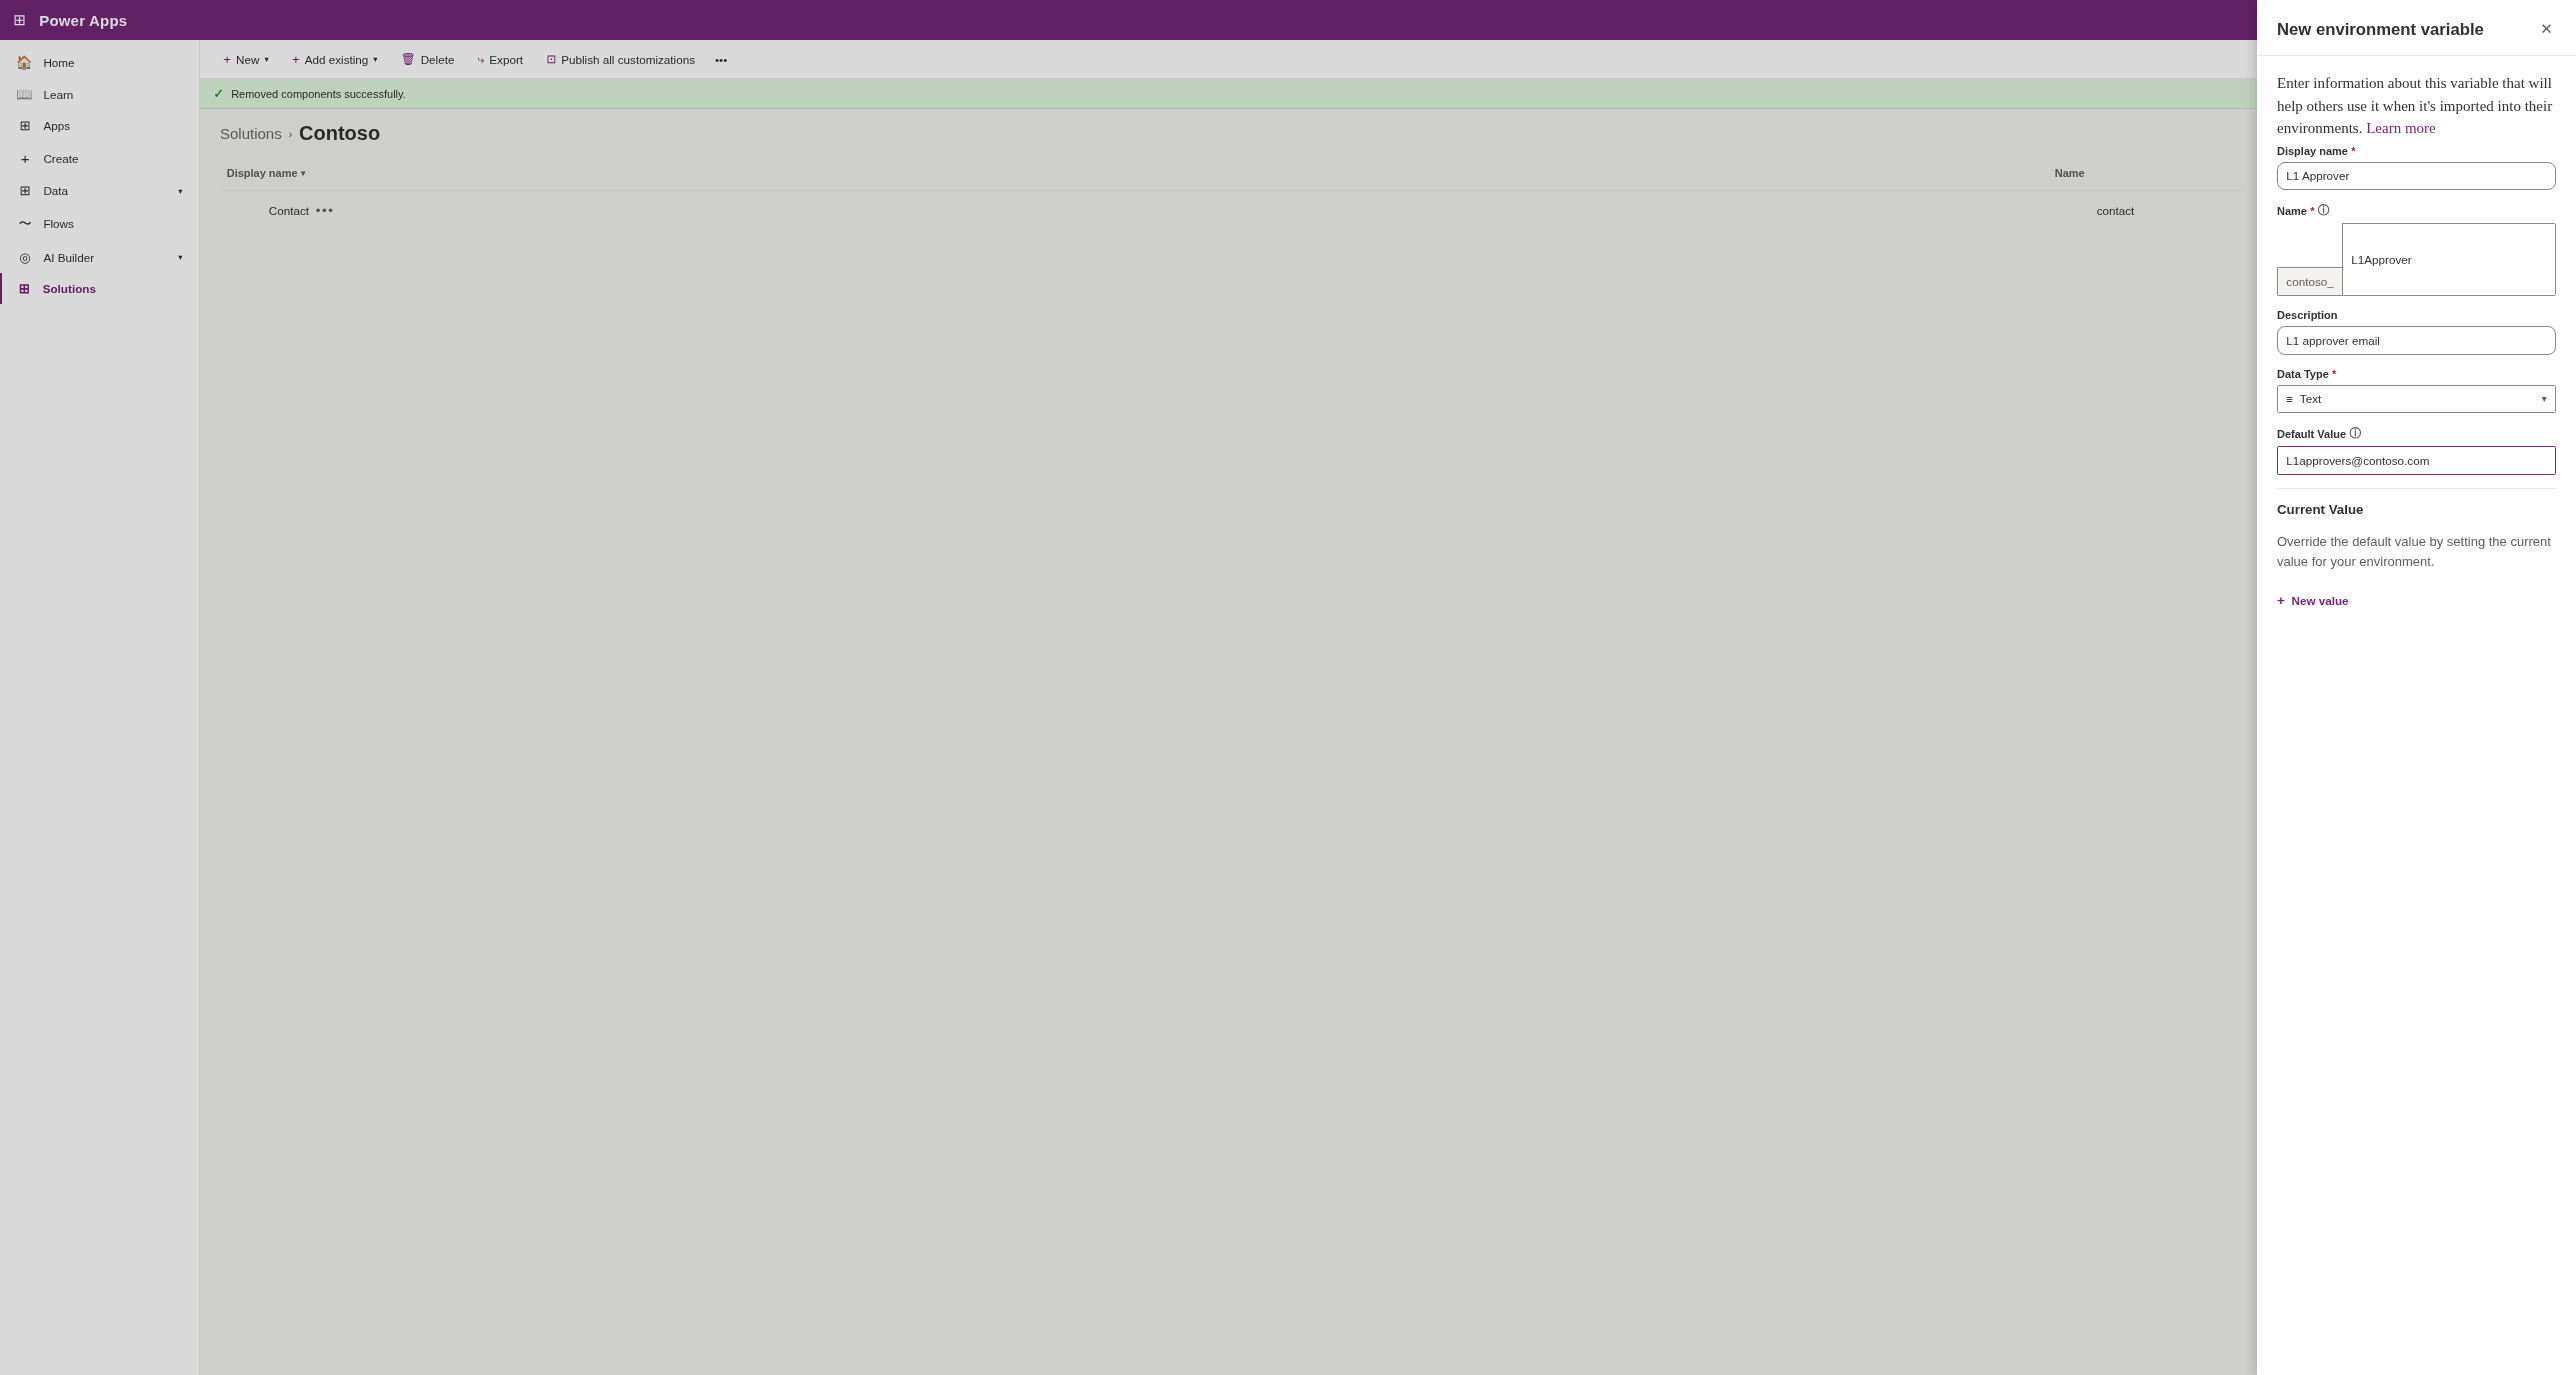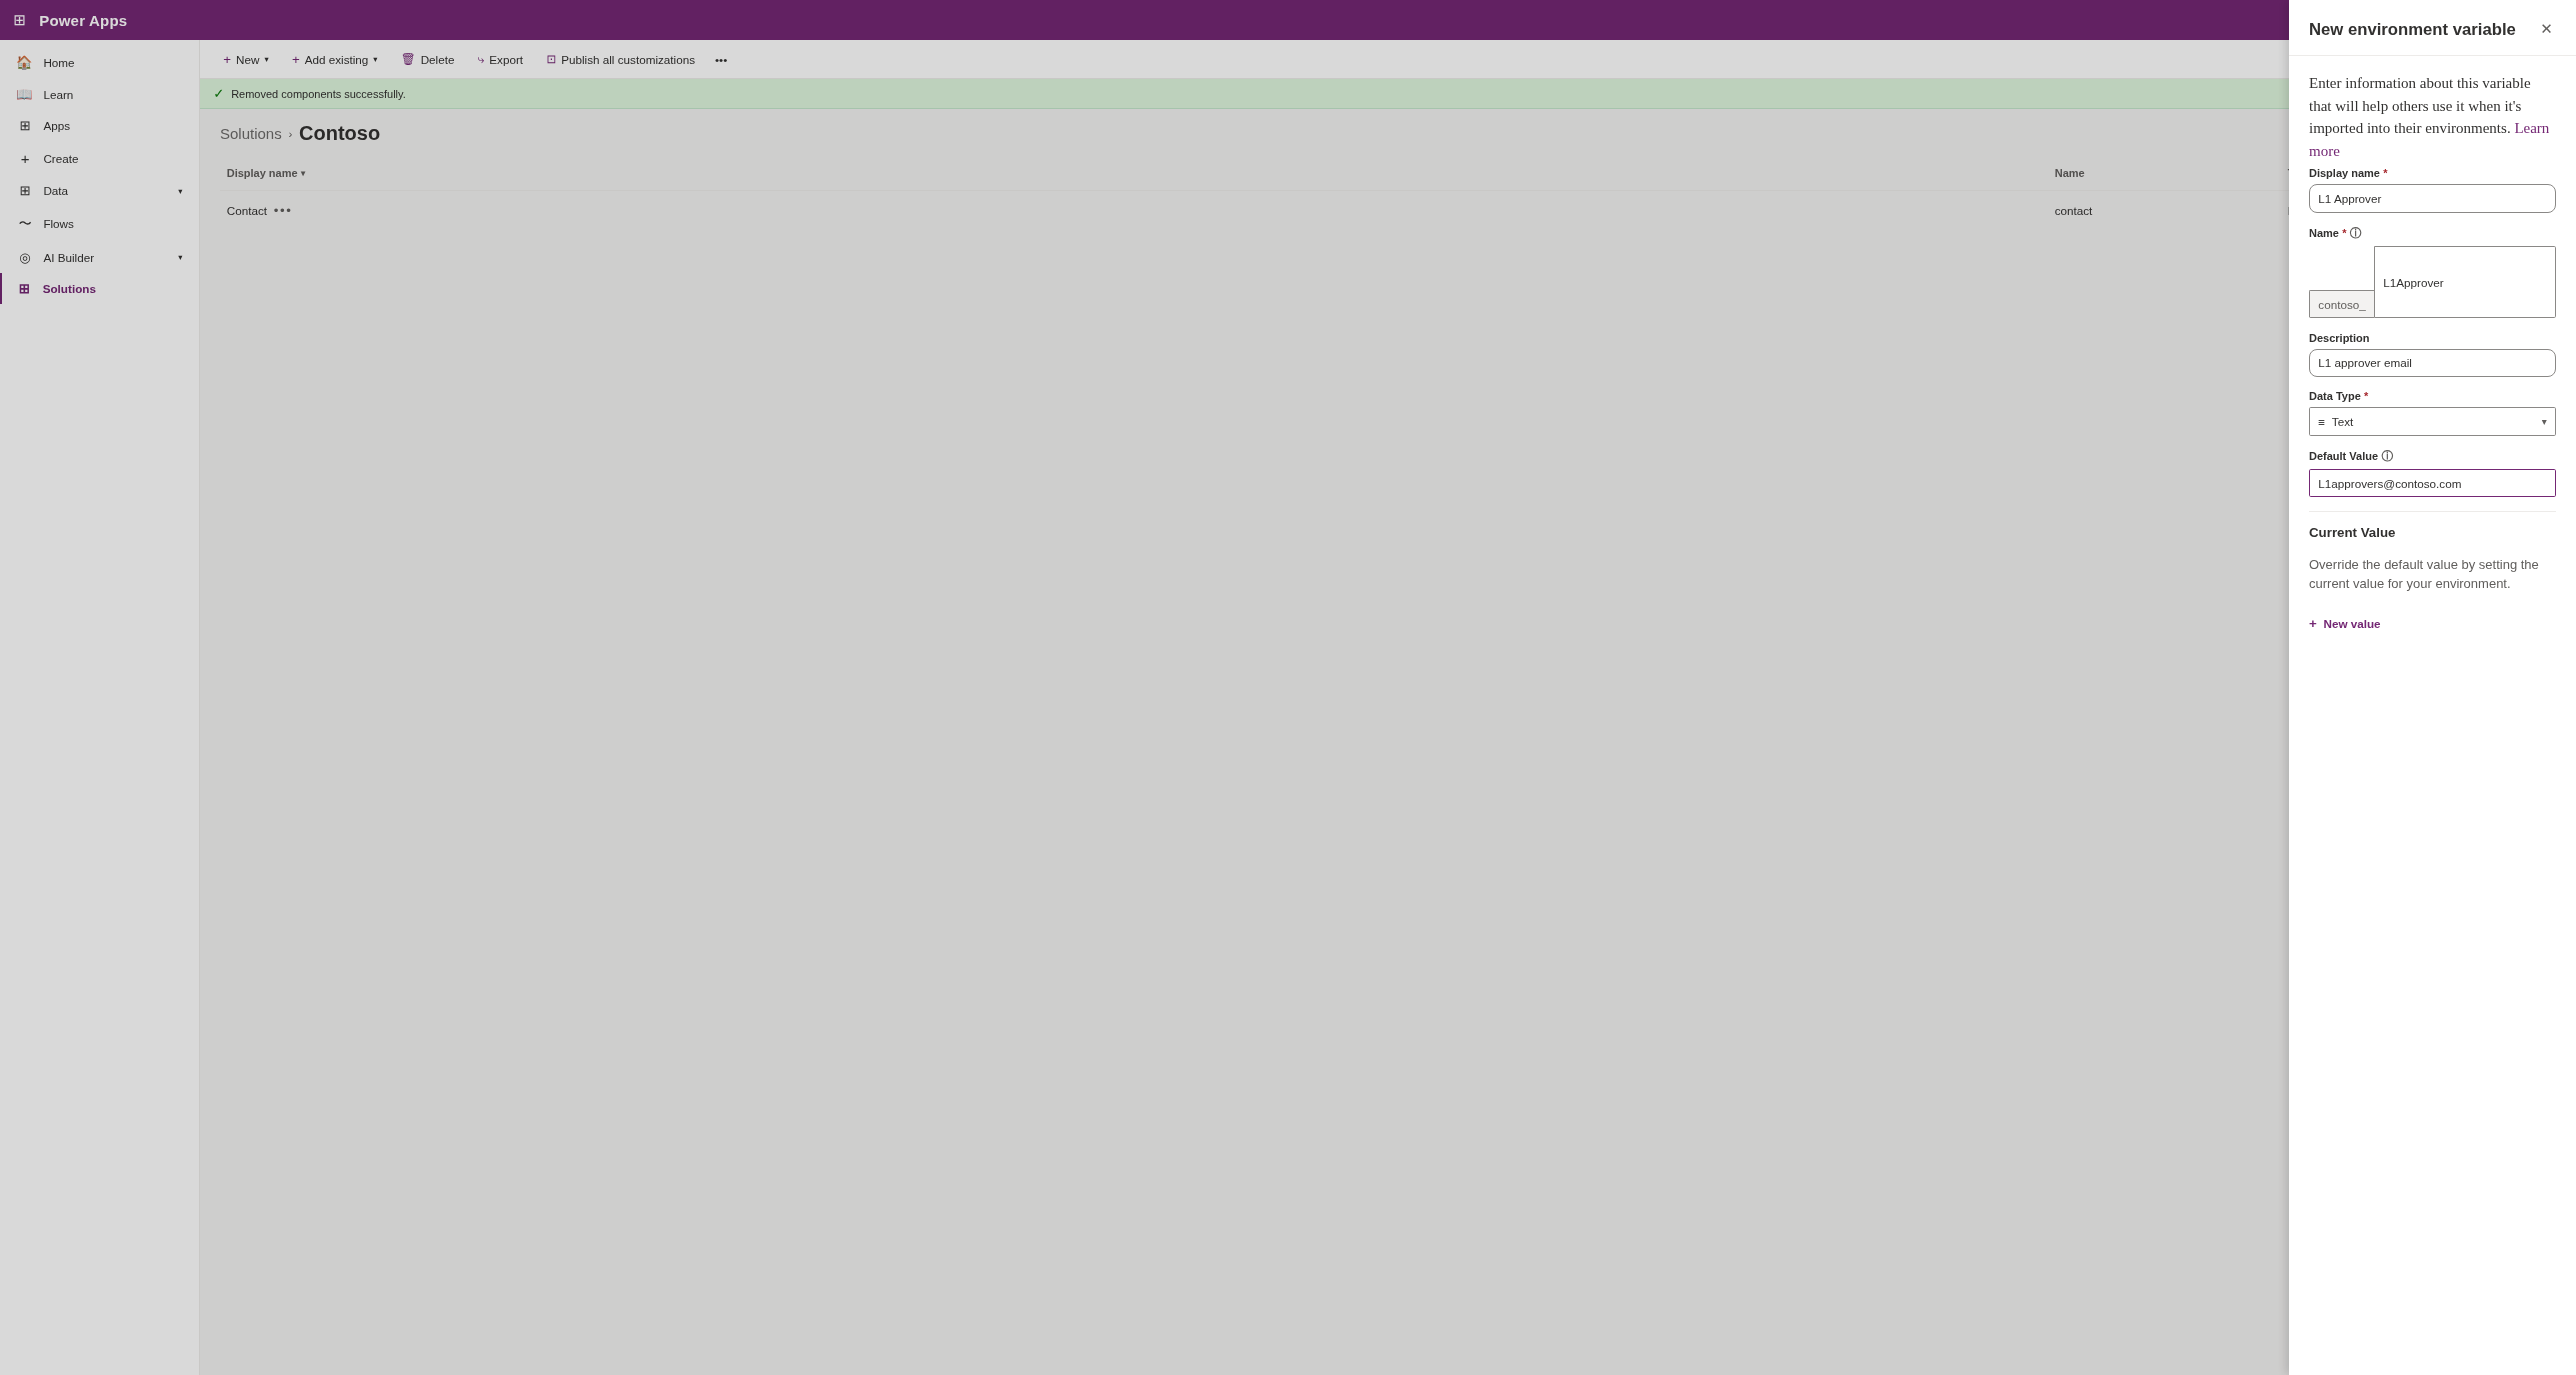--- a/index.html
+++ b/index.html
@@ -133,35 +133,36 @@
       border-bottom: 0.8px solid #f3f2f1;
       padding: 3.3px 0;
     }
     .td {
       font-size: 11.7px;
       color: #323130;
       padding: 8.3px 6.7px;
       display: flex;
       align-items: center;
       gap: 6.7px;
+      margin-left: 42px;
     }
     .td-actions { color: #605e5c; letter-spacing: 1.7px; cursor: pointer; font-size: 13.3px; }
     .td-lock { font-size: 11.7px; color: #a19f9d; }
 
     
     .panel-overlay {
       position: fixed;
       top: 0; right: 0; bottom: 0; left: 0;
       background: rgba(0,0,0,0.15);
       z-index: 100;
       display: flex;
       justify-content: flex-end;
     }
     .panel {
-      width: 287px;
+      width: 319px;
       background: white;
       height: 100%;
       display: flex;
       flex-direction: column;
       box-shadow: -3.3px 0 10px rgba(0,0,0,0.15);
     }
     .panel-header {
       display: flex;
       align-items: flex-start;
       justify-content: space-between;

